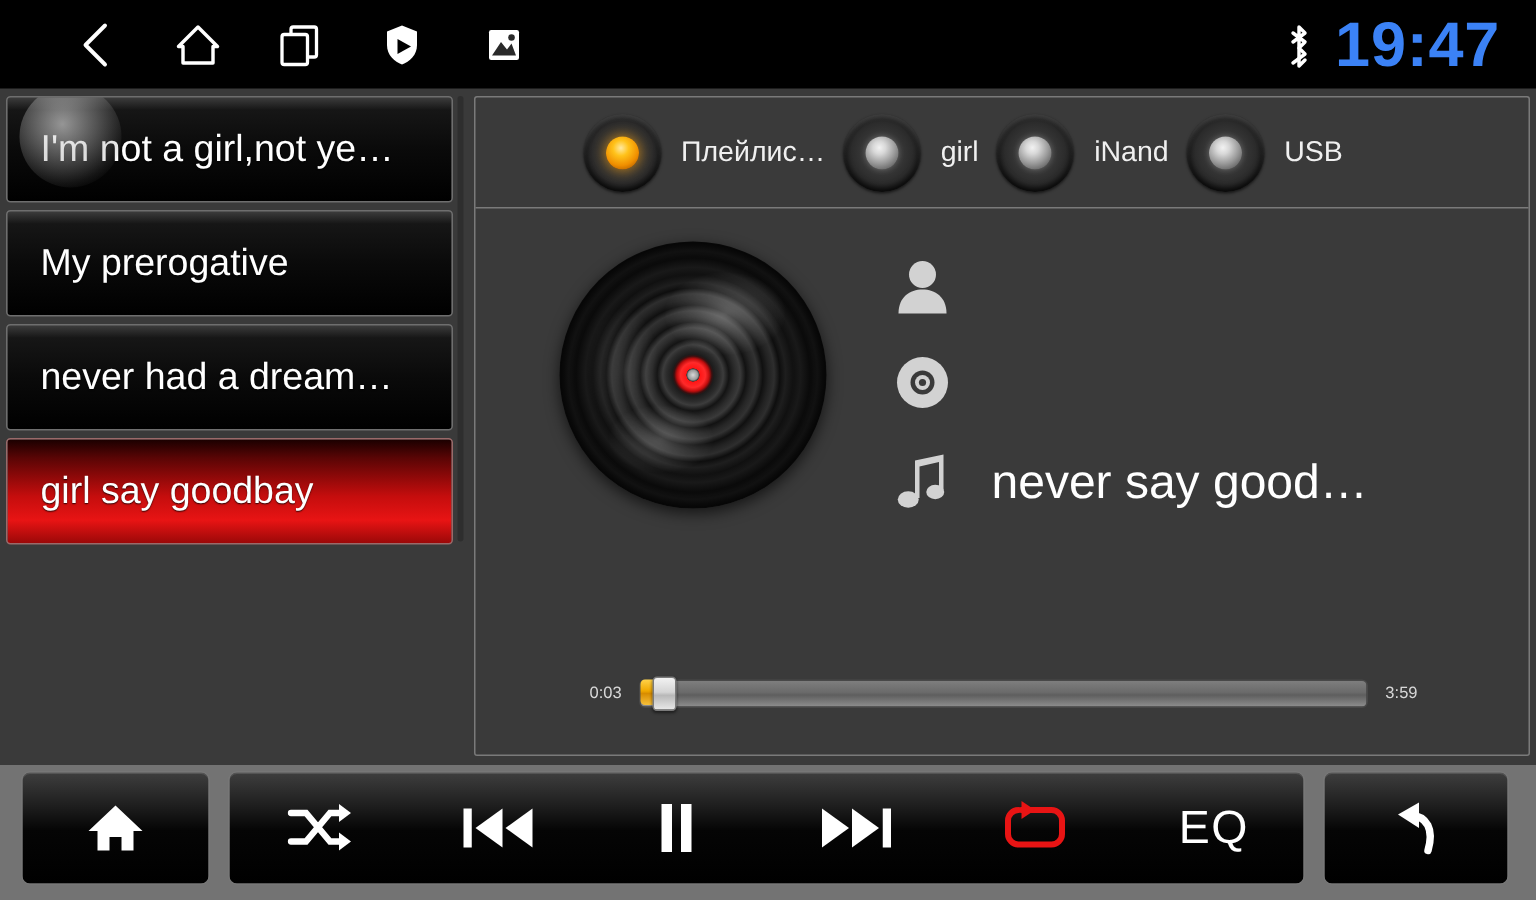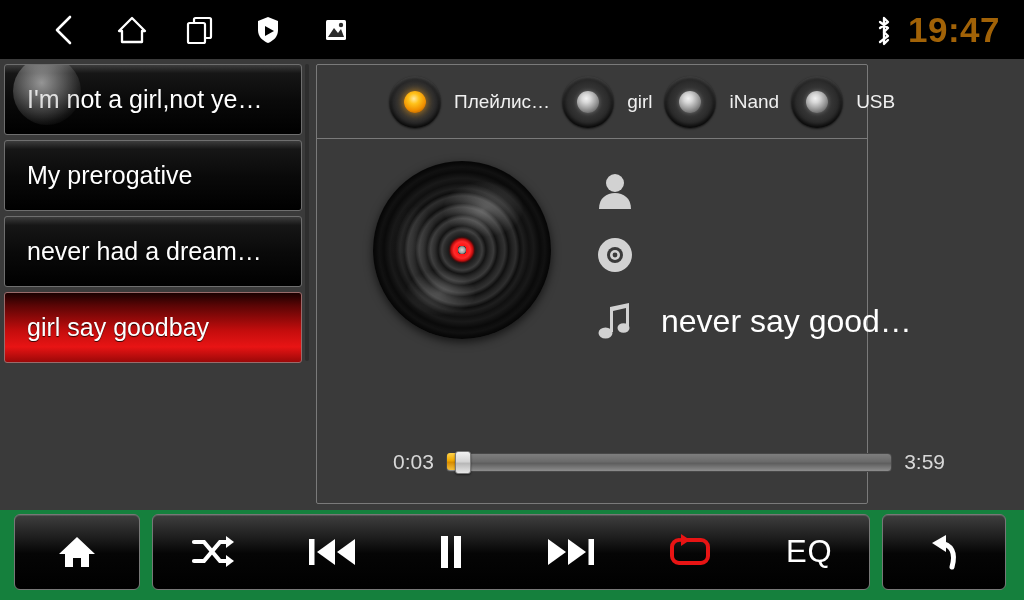--- a/index.html
+++ b/index.html
@@ -16,21 +16,21 @@
     position:absolute; left:0; top:0; width:1024px; height:59px;
     background:#000; display:flex; align-items:center;
   }
   .sb-icons { display:flex; align-items:center; gap:0px; margin-left:30px; }
   .sb-btn {
     width:68px; height:46px; display:flex; align-items:center; justify-content:center;
   }
   .sb-right { margin-left:auto; display:flex; align-items:center; gap:14px; margin-right:24px; }
   .bt-icon { width:20px; height:30px; }
   .clock {
-    color:#a16207; font-size:35px; font-weight:bold; letter-spacing:0.5px;
+    color:#3b82f6; font-size:42px; font-weight:bold; letter-spacing:0.5px;
     font-family:"Liberation Sans", sans-serif;
   }
 
   
   .playlist {
     position:absolute; left:4px; top:64px; width:302px; height:440px;
   }
   .pl-item {
     position:relative; width:298px; height:71px; margin-bottom:5px;
     border:1px solid #6e6e6e; border-radius:3px;
@@ -50,21 +50,21 @@
     background:radial-gradient(circle at 42% 38%, rgba(230,230,230,.62) 0%, rgba(170,170,170,.42) 40%, rgba(110,110,110,.16) 68%, rgba(0,0,0,0) 80%);
     pointer-events:none;
   }
   .pl-scroll {
     position:absolute; left:305px; top:64px; width:4px; height:297px;
     background:#2e2e2e; border-radius:2px;
   }
 
   
   .rightpanel {
-    position:absolute; left:316px; top:64px; width:552px; height:440px;
+    position:absolute; left:316px; top:64px; width:704px; height:440px;
     background:#3a3a3a; border:1px solid #7a7a7a; border-radius:2px;
   }
   .tabstrip {
     position:relative; height:74px; border-bottom:1px solid #7a7a7a;
     display:flex; align-items:center; padding-left:72px;
   }
   .tab { display:flex; align-items:center; margin-right:12px; }
   .tab-knob {
     width:52px; height:52px; border-radius:50%;
     background:
@@ -120,21 +120,21 @@
   .meta-icon { width:52px; display:flex; align-items:center; justify-content:center; }
   .meta-text {
     color:#fff; font-size:32px; margin-left:20px; white-space:nowrap; overflow:hidden;
   }
 
   
   .progress {
     position:absolute; left:76px; bottom:28px; width:552px; height:26px;
     display:flex; align-items:center;
   }
-  .time { color:#d8d8d8; font-size:21px; }
+  .time { color:#d8d8d8; font-size:11px; }
   .bar-wrap {
     position:relative; flex:1; height:20px; margin:0 12px; display:flex; align-items:center;
   }
   .bar-track {
     position:absolute; left:0; right:0; height:19px; border-radius:4px;
     background:linear-gradient(to bottom, #7e7e7e 0%, #6a6a6a 45%, #5e5e5e 55%, #8d8d8d 100%);
     border:1px solid #484848;
   }
   .bar-fill {
     position:absolute; left:1px; top:1px; height:17px; width:12px; border-radius:3px 0 0 3px;
@@ -142,21 +142,21 @@
   }
   .bar-thumb {
     position:absolute; left:9px; top:-1px; width:16px; height:23px; border-radius:3px;
     background:linear-gradient(to bottom, #f2f2f2 0%, #d4d4d4 45%, #b8b8b8 55%, #e8e8e8 100%);
     border:1px solid #7a7a7a; box-shadow:0 1px 2px rgba(0,0,0,.5);
   }
 
   
   .bottombar {
     position:absolute; left:0; bottom:0; width:1024px; height:90px;
-    background:#15803d; display:flex; align-items:center; padding:0 18px 6px 14px; gap:12px;
+    background:#737373; display:flex; align-items:center; padding:0 18px 6px 14px; gap:12px;
   }
   .btn {
     height:76px; border:1px solid #777; border-radius:6px;
     background:linear-gradient(to bottom, #3e3e3e 0%, #1e1e1e 30%, #050505 52%, #000 100%);
     display:flex; align-items:center; justify-content:center;
     box-shadow:inset 0 1px 0 rgba(255,255,255,.12);
   }
   .btn-home { width:126px; }
   .btn-back { width:124px; }
   .btn-group {

